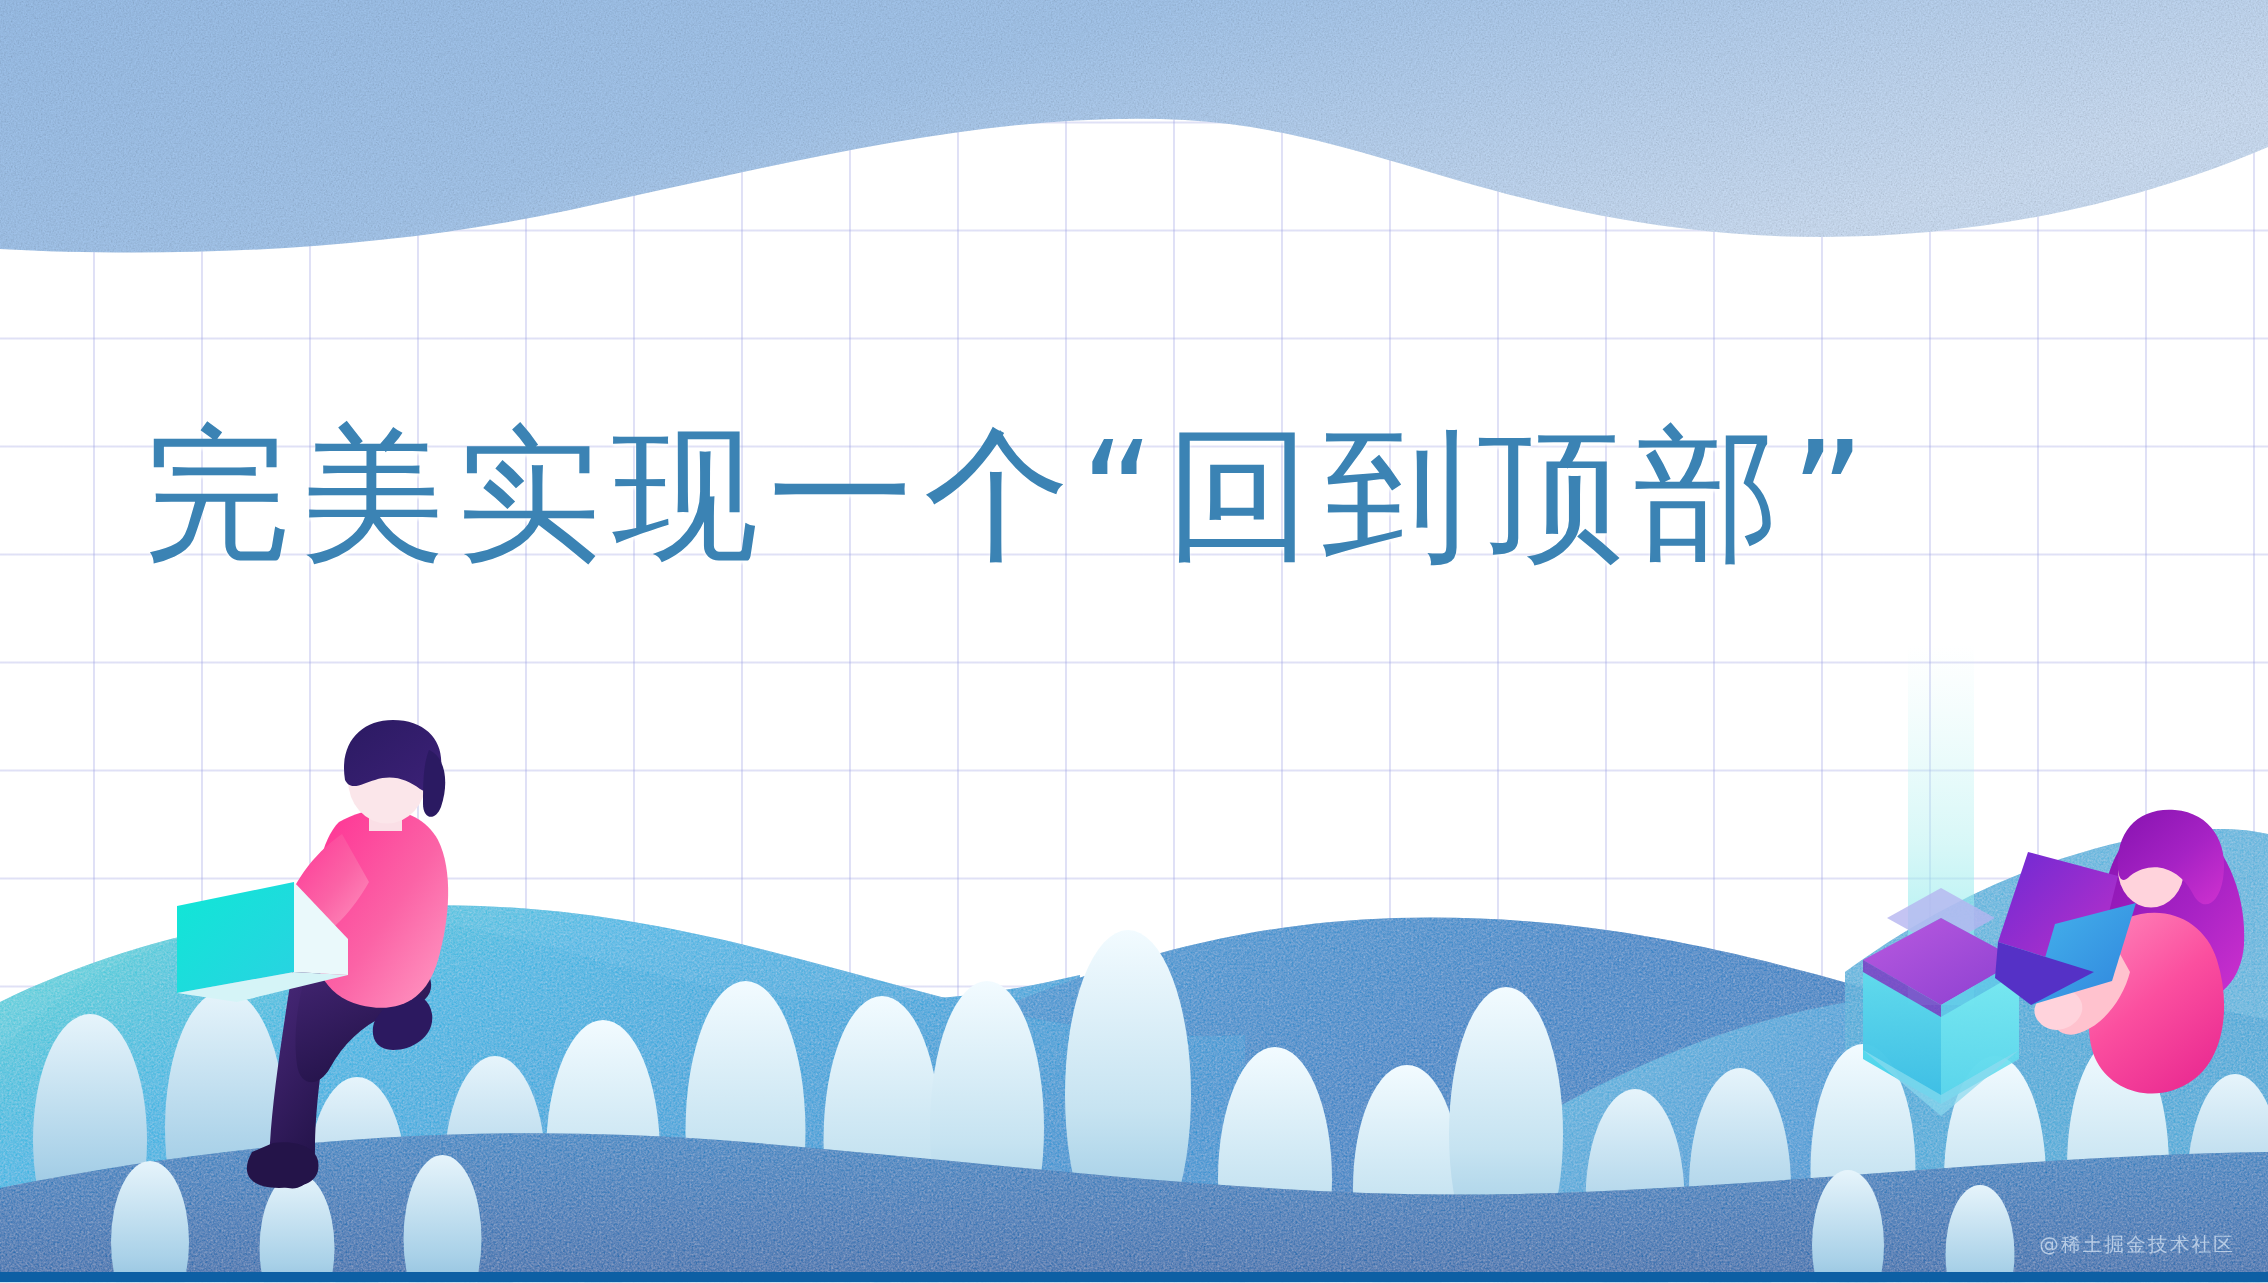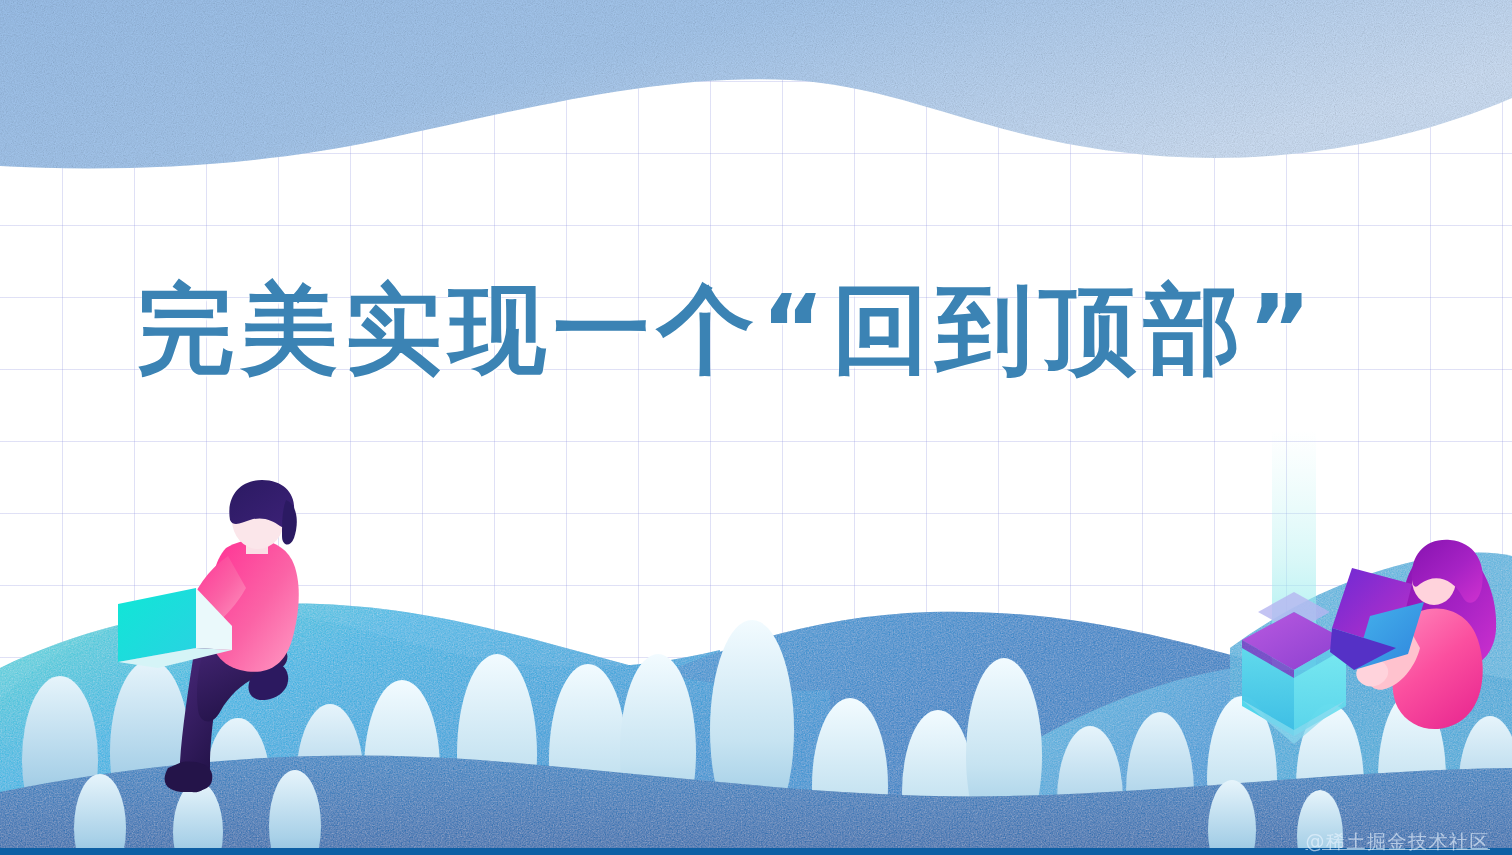--- a/index.html
+++ b/index.html
@@ -33,39 +33,37 @@
   #people   { z-index:6; }
   #title    { z-index:5; }
 
   
   .title-text {
     position:absolute;
     left:96px; top:281px;
     font-size:97px;
     line-height:1.0;
     letter-spacing:7px;
-    font-weight:700;
+    font-weight:400;
     color:#3b83b4;
     white-space:nowrap;
     font-family:"DejaVu Sans","Liberation Sans",sans-serif;
     text-shadow:0 2px 2px rgba(255,255,255,.9);
-    margin-left:41px;
   }
 
   
   .watermark {
     position:absolute;
-    right:22px; bottom:0;
-    font-size:19px;
+    right:22px; bottom:16px;
+    font-size:13px;
     letter-spacing:1.5px;
     color:rgba(235,246,255,.62);
     font-family:"DejaVu Sans","Liberation Sans",sans-serif;
     white-space:nowrap;
     z-index:8;
-    text-decoration:underline;
   }
 
   
 </style>
 </head>
 <body>
 
 <div id="banner">
 
   <svg class="layer" id="topwave" viewBox="0 0 1512 855" preserveAspectRatio="none">

